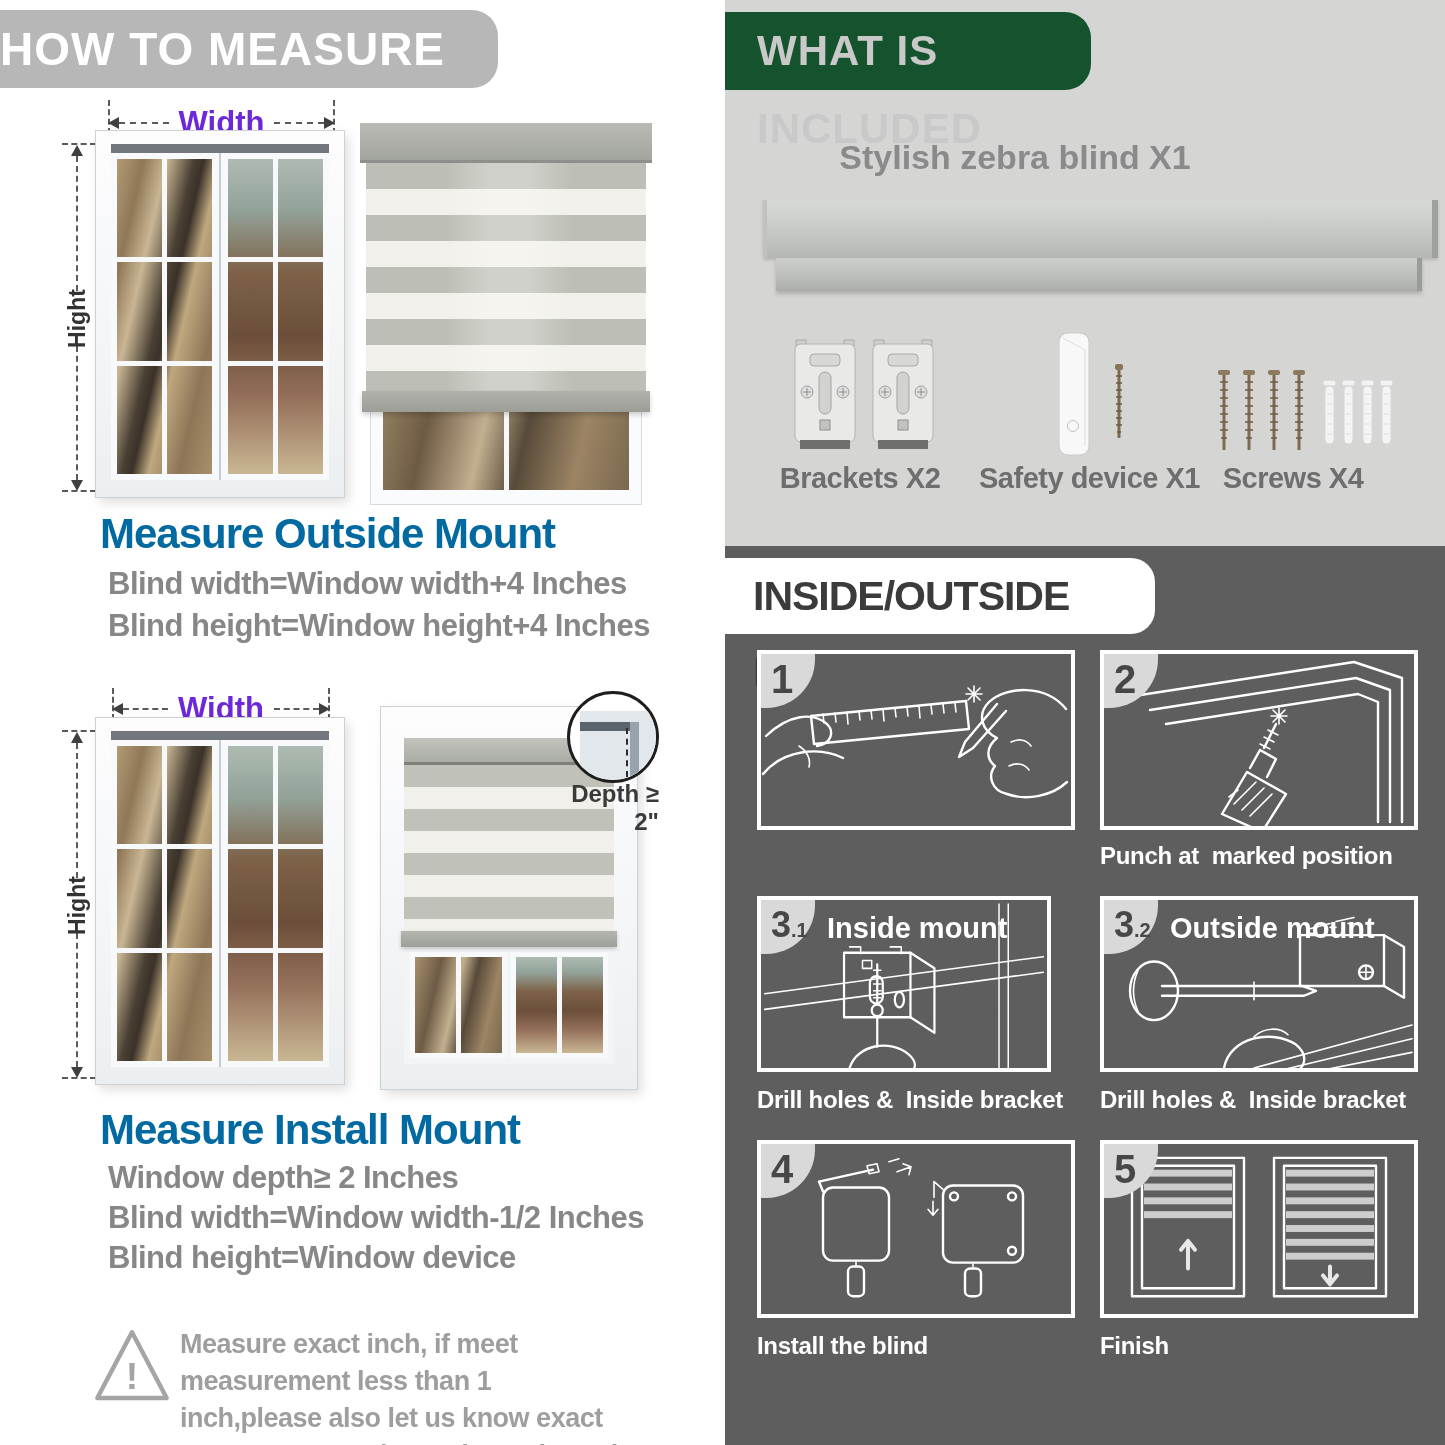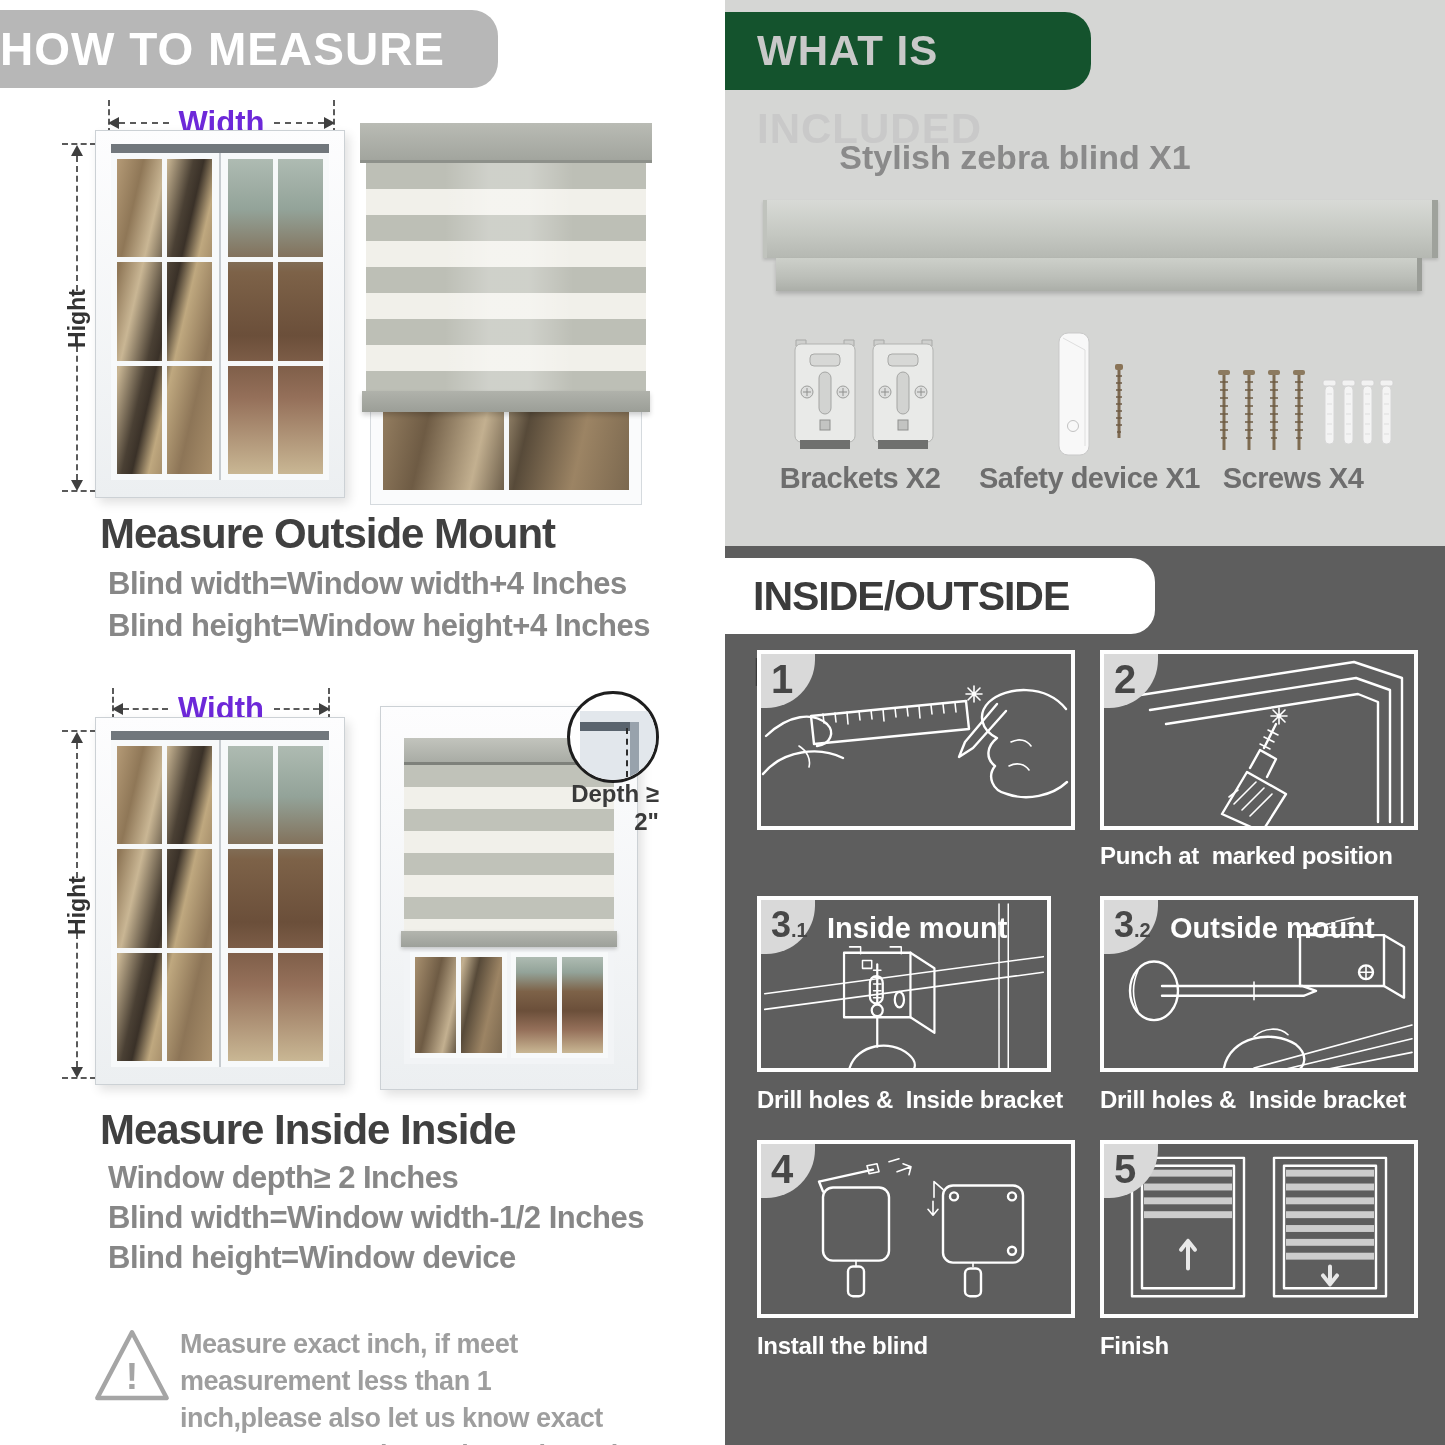--- a/index.html
+++ b/index.html
@@ -5,21 +5,21 @@
   html,body{margin:0;padding:0;background:#fff;}
   .page{position:relative;width:1445px;height:1445px;background:#fff;overflow:hidden;
         font-family:"Liberation Sans",sans-serif;}
   .abs{position:absolute;}
 
   
   .banner-left{left:0;top:10px;width:498px;height:78px;background:#b7b7b7;
     border-radius:0 26px 26px 0;color:#fff;font-size:46px;font-weight:700;
     line-height:78px;box-sizing:border-box;letter-spacing:1px;}
 
-  .h-dark{font-size:42px;font-weight:700;color:#404040;letter-spacing:-1px;}
+  .h-dark{font-size:42px;font-weight:700;color:#0369a1;letter-spacing:-1px;}
   .f-gray{font-size:31px;font-weight:700;color:#878787;letter-spacing:-0.5px;margin-left:8px;}
   .warn-text{font-size:27px;font-weight:700;color:#9e9e9e;line-height:37px;letter-spacing:-0.5px;}
 
   
   .dim-h{display:flex;align-items:center;height:22px;}
   .dim-h .dl{flex:1;height:0;border-top:2px dashed #5a5a5a;}
   .tri-l{width:0;height:0;border-top:6px solid transparent;border-bottom:6px solid transparent;border-right:11px solid #3f3f3f;}
   .tri-r{width:0;height:0;border-top:6px solid transparent;border-bottom:6px solid transparent;border-left:11px solid #3f3f3f;}
   .dim-lbl{padding:0 10px;font-size:31px;font-weight:700;color:#6d28d9;}
   .dim-v{display:flex;flex-direction:column;align-items:center;width:22px;}
@@ -239,21 +239,21 @@
   </div>
 
   <div class="abs circle" style="left:567px;top:691px;width:86px;height:86px">
     <div class="abs" style="left:12%;top:20%;right:0;bottom:0;background:#e2e7ec"></div>
     <div class="abs" style="left:12%;top:32%;right:20%;height:9px;background:#5a646e"></div>
     <div class="abs" style="right:20%;top:32%;width:9px;bottom:0;background:#98a2ac"></div>
     <div class="abs" style="right:32%;top:40%;bottom:4%;border-left:2px dashed #2c2c2c"></div>
   </div>
   <div class="abs depth-lbl" style="left:545px;top:780px;width:114px;text-align:right">Depth ≥ 2"</div>
 
-  <div class="abs h-dark" style="left:100px;top:1106px">Measure Inside Inside</div>
+  <div class="abs h-dark" style="left:100px;top:1106px">Measure Install Mount</div>
   <div class="abs f-gray" style="left:100px;top:1160px">Window depth≥ 2 Inches</div>
   <div class="abs f-gray" style="left:100px;top:1200px">Blind width=Window width-1/2 Inches</div>
   <div class="abs f-gray" style="left:100px;top:1240px">Blind height=Window device</div>
 
   <svg class="abs" style="left:92px;top:1322px" width="80" height="88" viewBox="0 0 90 96">
     <path class="wtri" d="M45 10 L84 84 L6 84 Z"></path>
     <text x="45" y="74" text-anchor="middle" font-size="42" font-weight="bold" fill="#a5a5a5" font-family="Liberation Sans, sans-serif">!</text>
   </svg>
   <div class="abs warn-text" style="left:180px;top:1326px;width:452px">Measure exact inch, if meet measurement less than 1 inch,please also let us know exact measurement, please do not leave it</div>
 

